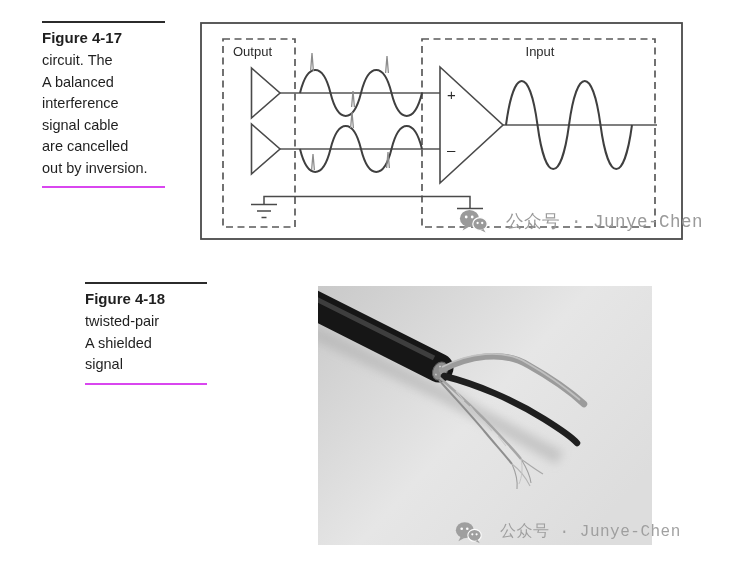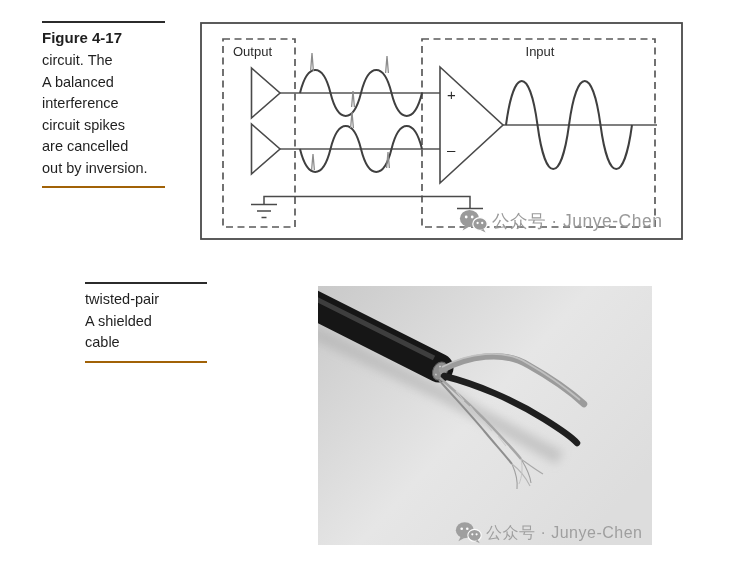--- a/index.html
+++ b/index.html
@@ -3,52 +3,52 @@
 <meta charset="utf-8">
 <style>
   html,body{margin:0;padding:0;background:#fff;}
   .page{
     position:relative;width:735px;height:572px;background:#ffffff;
     font-family:"Liberation Sans",sans-serif;overflow:hidden;
   }
   
   .caption{
     position:absolute;color:#1f1f1f;
-    border-top:2.5px solid #2b2b2b;border-bottom:2px solid #a16207;
+    border-top:2.5px solid #2b2b2b;border-bottom:2px solid #d946ef;
     padding:5px 0 7px 0;
   }
   .cap17{left:42px;top:21px;width:123px;}
   .cap18{left:85px;top:282px;width:122px;}
   .cap-title{font-weight:bold;font-size:15px;line-height:20px;margin-bottom:2px;}
   .cap-line{font-size:14.5px;line-height:21.5px;}
   
   .diagram{position:absolute;left:200px;top:22px;}
   .photo{position:absolute;left:318px;top:286px;}
   
   .wm{
-    position:absolute;display:flex;align-items:flex-end;gap:4px;
+    position:absolute;display:flex;align-items:flex-start;gap:18px;
     color:#9a9a9a;letter-spacing:.5px;white-space:nowrap;
-    font-family:Liberation Sans, sans-serif;pointer-events:none;
+    font-family:Liberation Mono, monospace;pointer-events:none;
   }
   .wm1{left:459px;top:209px;font-size:17.5px;}
   .wm2{left:455px;top:521px;font-size:16px;opacity:.92;}
   .wm svg{flex:0 0 auto;}
   svg text{font-family:"Liberation Sans",sans-serif;}
 </style>
 </head>
 <body>
 
 <div class="page">
 
   <aside class="caption cap17">
     <div class="cap-title">Figure 4-17</div>
     <div class="cap-line">circuit. The</div>
     <div class="cap-line">A balanced</div>
     <div class="cap-line">interference</div>
-    <div class="cap-line">circuit spikes</div>
+    <div class="cap-line">signal cable</div>
     <div class="cap-line">are cancelled</div>
     <div class="cap-line">out by inversion.</div>
   </aside>
 
   <svg class="diagram" width="484" height="219" viewBox="200 22 484 219">
 
     <rect x="201" y="23" width="481" height="216" fill="none" stroke="#4a4a4a" stroke-width="1.8"></rect>
 
     <rect x="223" y="39" width="72" height="188" fill="none" stroke="#5a5a5a" stroke-width="1.7" stroke-dasharray="7 4.5"></rect>
     <rect x="422" y="39" width="233" height="188" fill="none" stroke="#5a5a5a" stroke-width="1.7" stroke-dasharray="7 4.5"></rect>
@@ -102,23 +102,24 @@
       <circle cx="13.2" cy="8" r="1.4" fill="#ffffff"></circle>
       <ellipse cx="21" cy="15" rx="7.2" ry="6.4" fill="#9a9a9a" stroke="#ffffff" stroke-width="1.2"></ellipse>
       <path d="M24.5,20 L26.6,23.6 L21.6,21 Z" fill="#9a9a9a"></path>
       <circle cx="18.6" cy="14" r="1.15" fill="#ffffff"></circle>
       <circle cx="23.2" cy="14" r="1.15" fill="#ffffff"></circle>
     </svg>
     <span>公众号 · Junye-Chen</span>
   </div>
 
   <aside class="caption cap18">
+    <div class="cap-title">Figure 4-18</div>
     <div class="cap-line">twisted-pair</div>
     <div class="cap-line">A shielded</div>
-    <div class="cap-line">cable</div>
+    <div class="cap-line">signal</div>
   </aside>
 
   <svg class="photo" width="334" height="259" viewBox="0 0 334 259">
     <defs>
       <linearGradient id="pbg" x1="0" y1="0" x2="1" y2="0.7">
         <stop offset="0" stop-color="#c9c9c9"></stop>
         <stop offset="0.55" stop-color="#e6e6e6"></stop>
         <stop offset="1" stop-color="#dddddd"></stop>
       </linearGradient>
       <filter id="soft" x="-30%" y="-30%" width="160%" height="160%">

